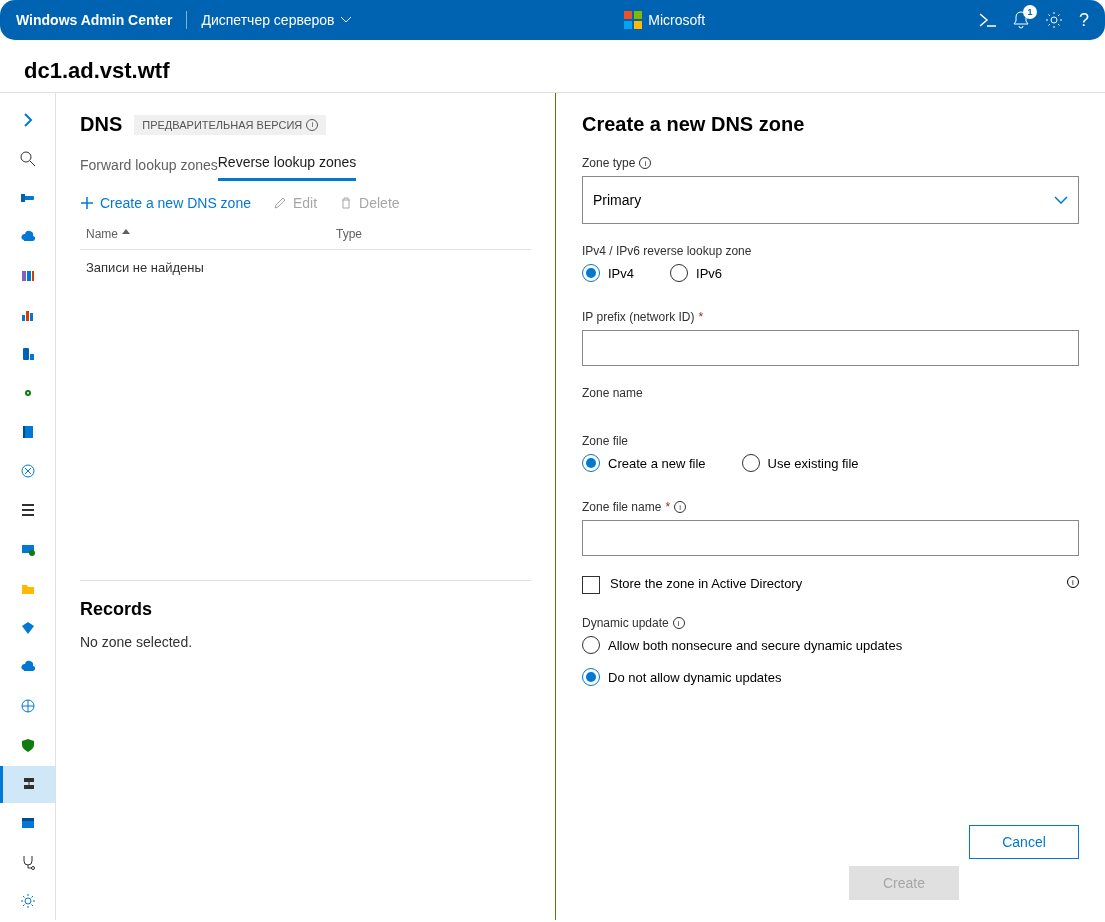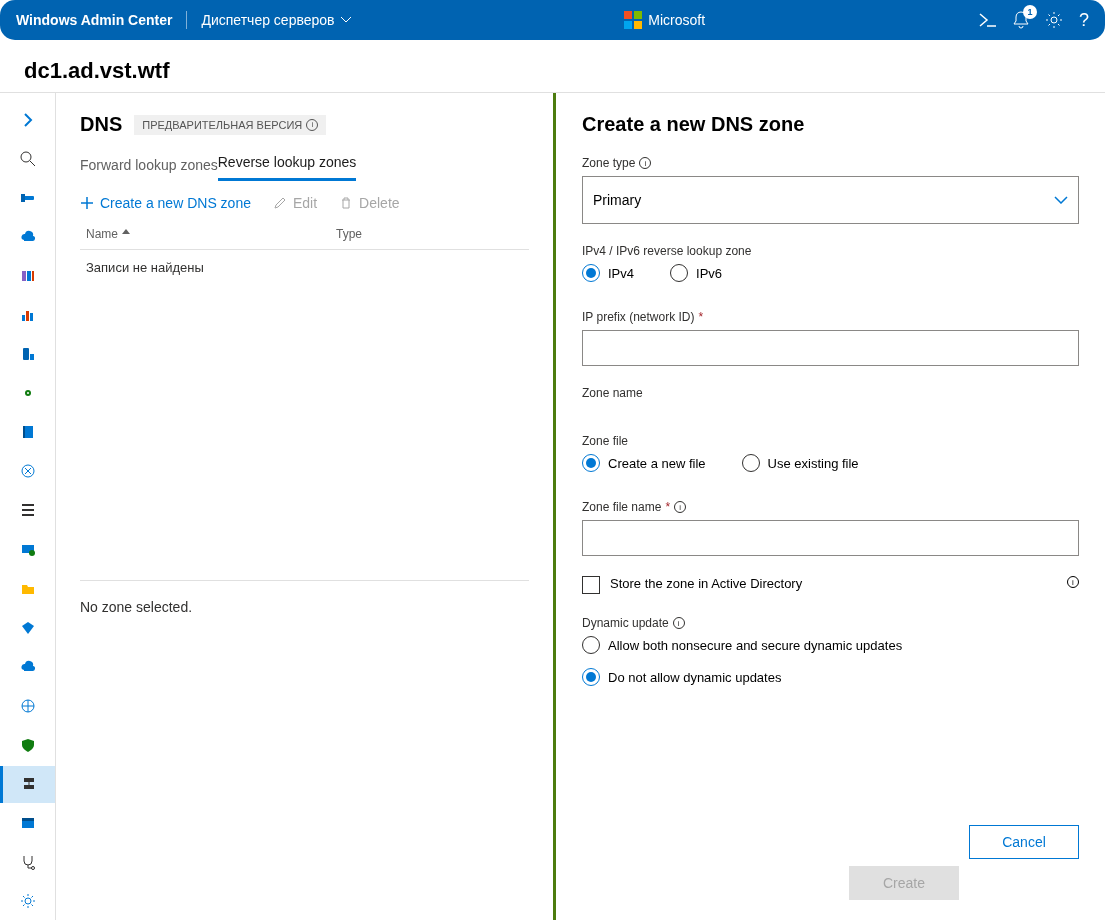--- a/index.html
+++ b/index.html
@@ -20,21 +20,21 @@
 .hostrow { padding: 18px 24px 8px; font-size: 22px; font-weight: 700; }
 
 
 .main { display: flex; height: calc(922px - 40px - 54px); border-top: 1px solid #e0e0e0; }
 .sidebar { width: 56px; border-right: 1px solid #e0e0e0; display: flex; flex-direction: column; align-items: center; padding-top: 8px; gap: 2px; }
 .sidebar-item { width: 100%; height: 38px; display: flex; align-items: center; justify-content: center; cursor: pointer; }
 .sidebar-item.active { background: #d0e7f8; border-left: 3px solid #0078d4; }
 .sidebar-icon { width: 16px; height: 16px; }
 
 .content { flex: 1; display: flex; }
-.left-pane { flex: 0 0 500px; border-right: 3px solid #4d7c0f; padding: 20px 24px 0; display: flex; flex-direction: column; }
+.left-pane { flex: 0 0 500px; border-right: 1px solid #4d7c0f; padding: 20px 24px 0; display: flex; flex-direction: column; }
 .tool-title { display: flex; align-items: center; gap: 12px; margin-bottom: 18px; }
 .tool-title h2 { font-size: 20px; font-weight: 700; }
 .preview-badge { background: #f0f0f0; color: #555; font-size: 11px; padding: 4px 8px; display: flex; align-items: center; gap: 4px; }
 .tabs { display: flex; border-bottom: none; margin-bottom: 14px; align-items: flex-end; }
 .tab { padding-bottom: 8px; font-size: 14px; color: #616161; cursor: pointer; }
 .tab.active { color: #1b1b1b; border-bottom: 3px solid #0078d4; font-weight: 400; }
 .toolbar { display: flex; gap: 22px; align-items: center; margin-bottom: 8px; }
 .toolbar-btn { display: flex; align-items: center; gap: 6px; font-size: 14px; cursor: pointer; }
 .toolbar-btn.primary { color: #0078d4; }
 .toolbar-btn.disabled { color: #a6a6a6; cursor: default; }
@@ -282,20 +282,21 @@
           <span>Name</span>
           <svg width="8" height="10" viewBox="0 0 8 10">
               <path d="M4 0 L8 5 H0 Z" fill="#616161"></path>
             </svg>
         </div>
         <div class="th">Type</div>
       </div>
       <div class="empty-msg">Записи не найдены</div>
 
       <div class="records-section">
+        <h3>Records</h3>
         <div class="records-empty">No zone selected.</div>
       </div>
     </div>
 
     <div class="right-pane">
       <div class="form-title">Create a new DNS zone</div>
 
       <div class="field-label">
         <span>Zone type</span>
         <span class="info-icon">i</span>

